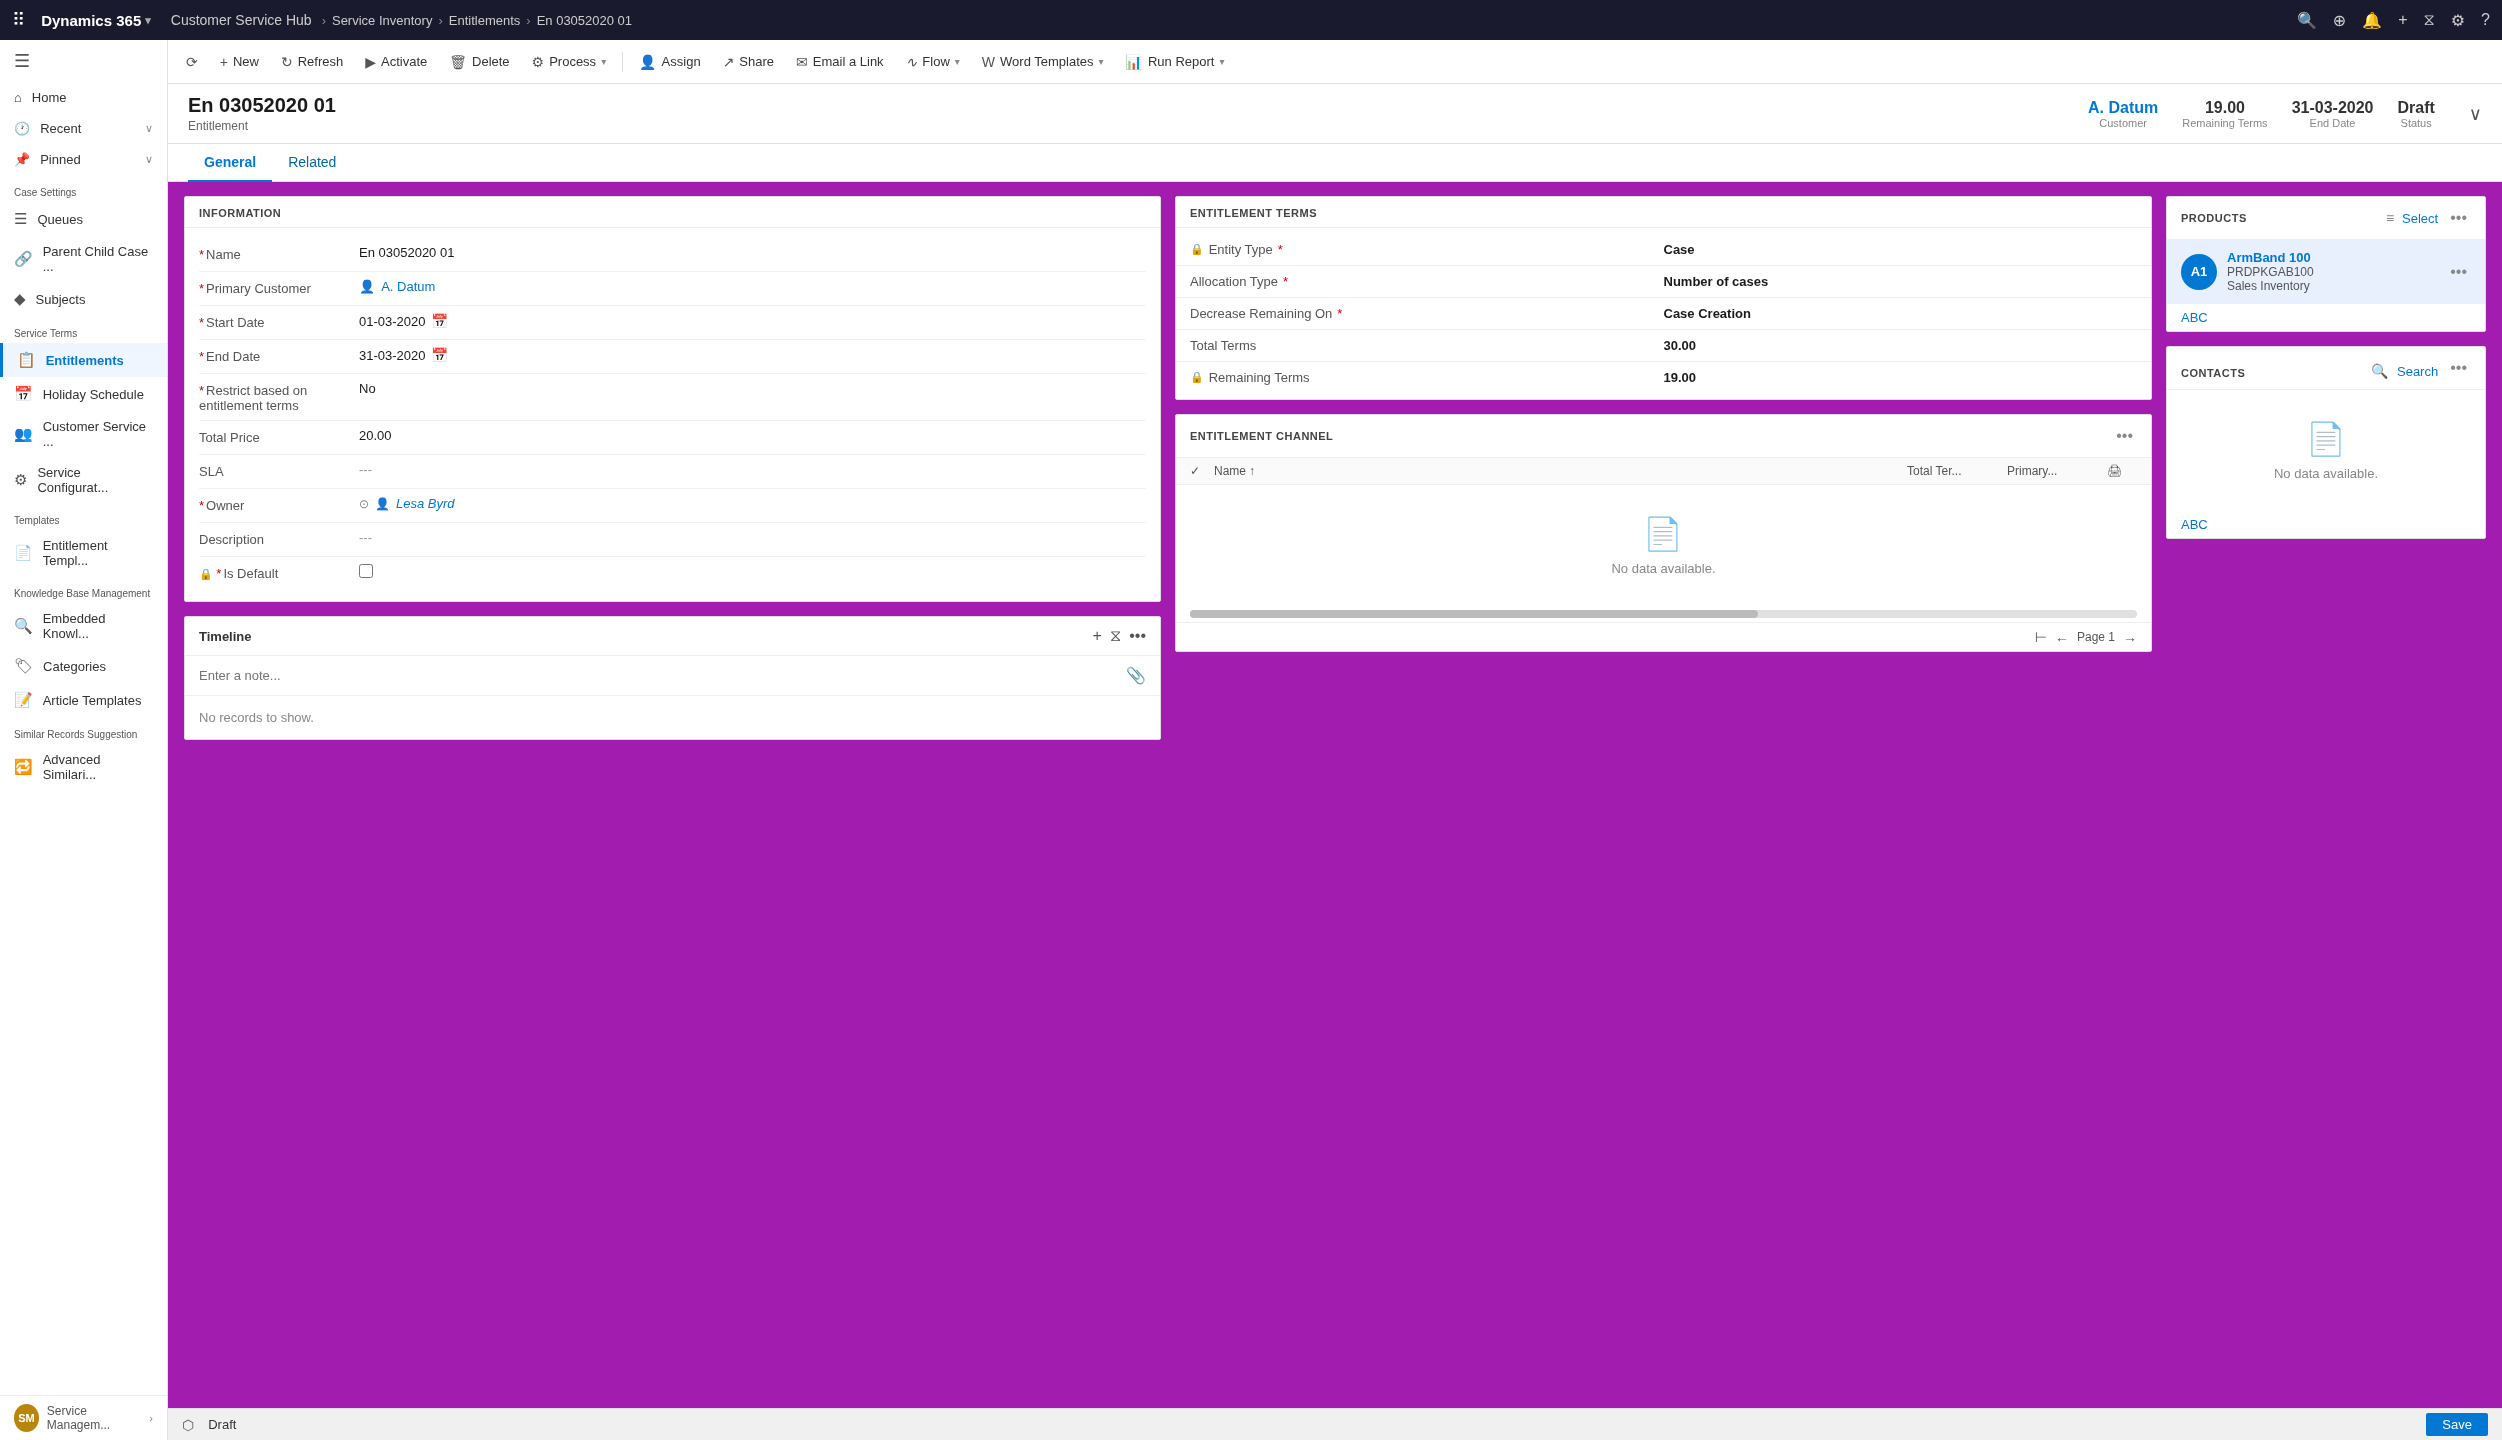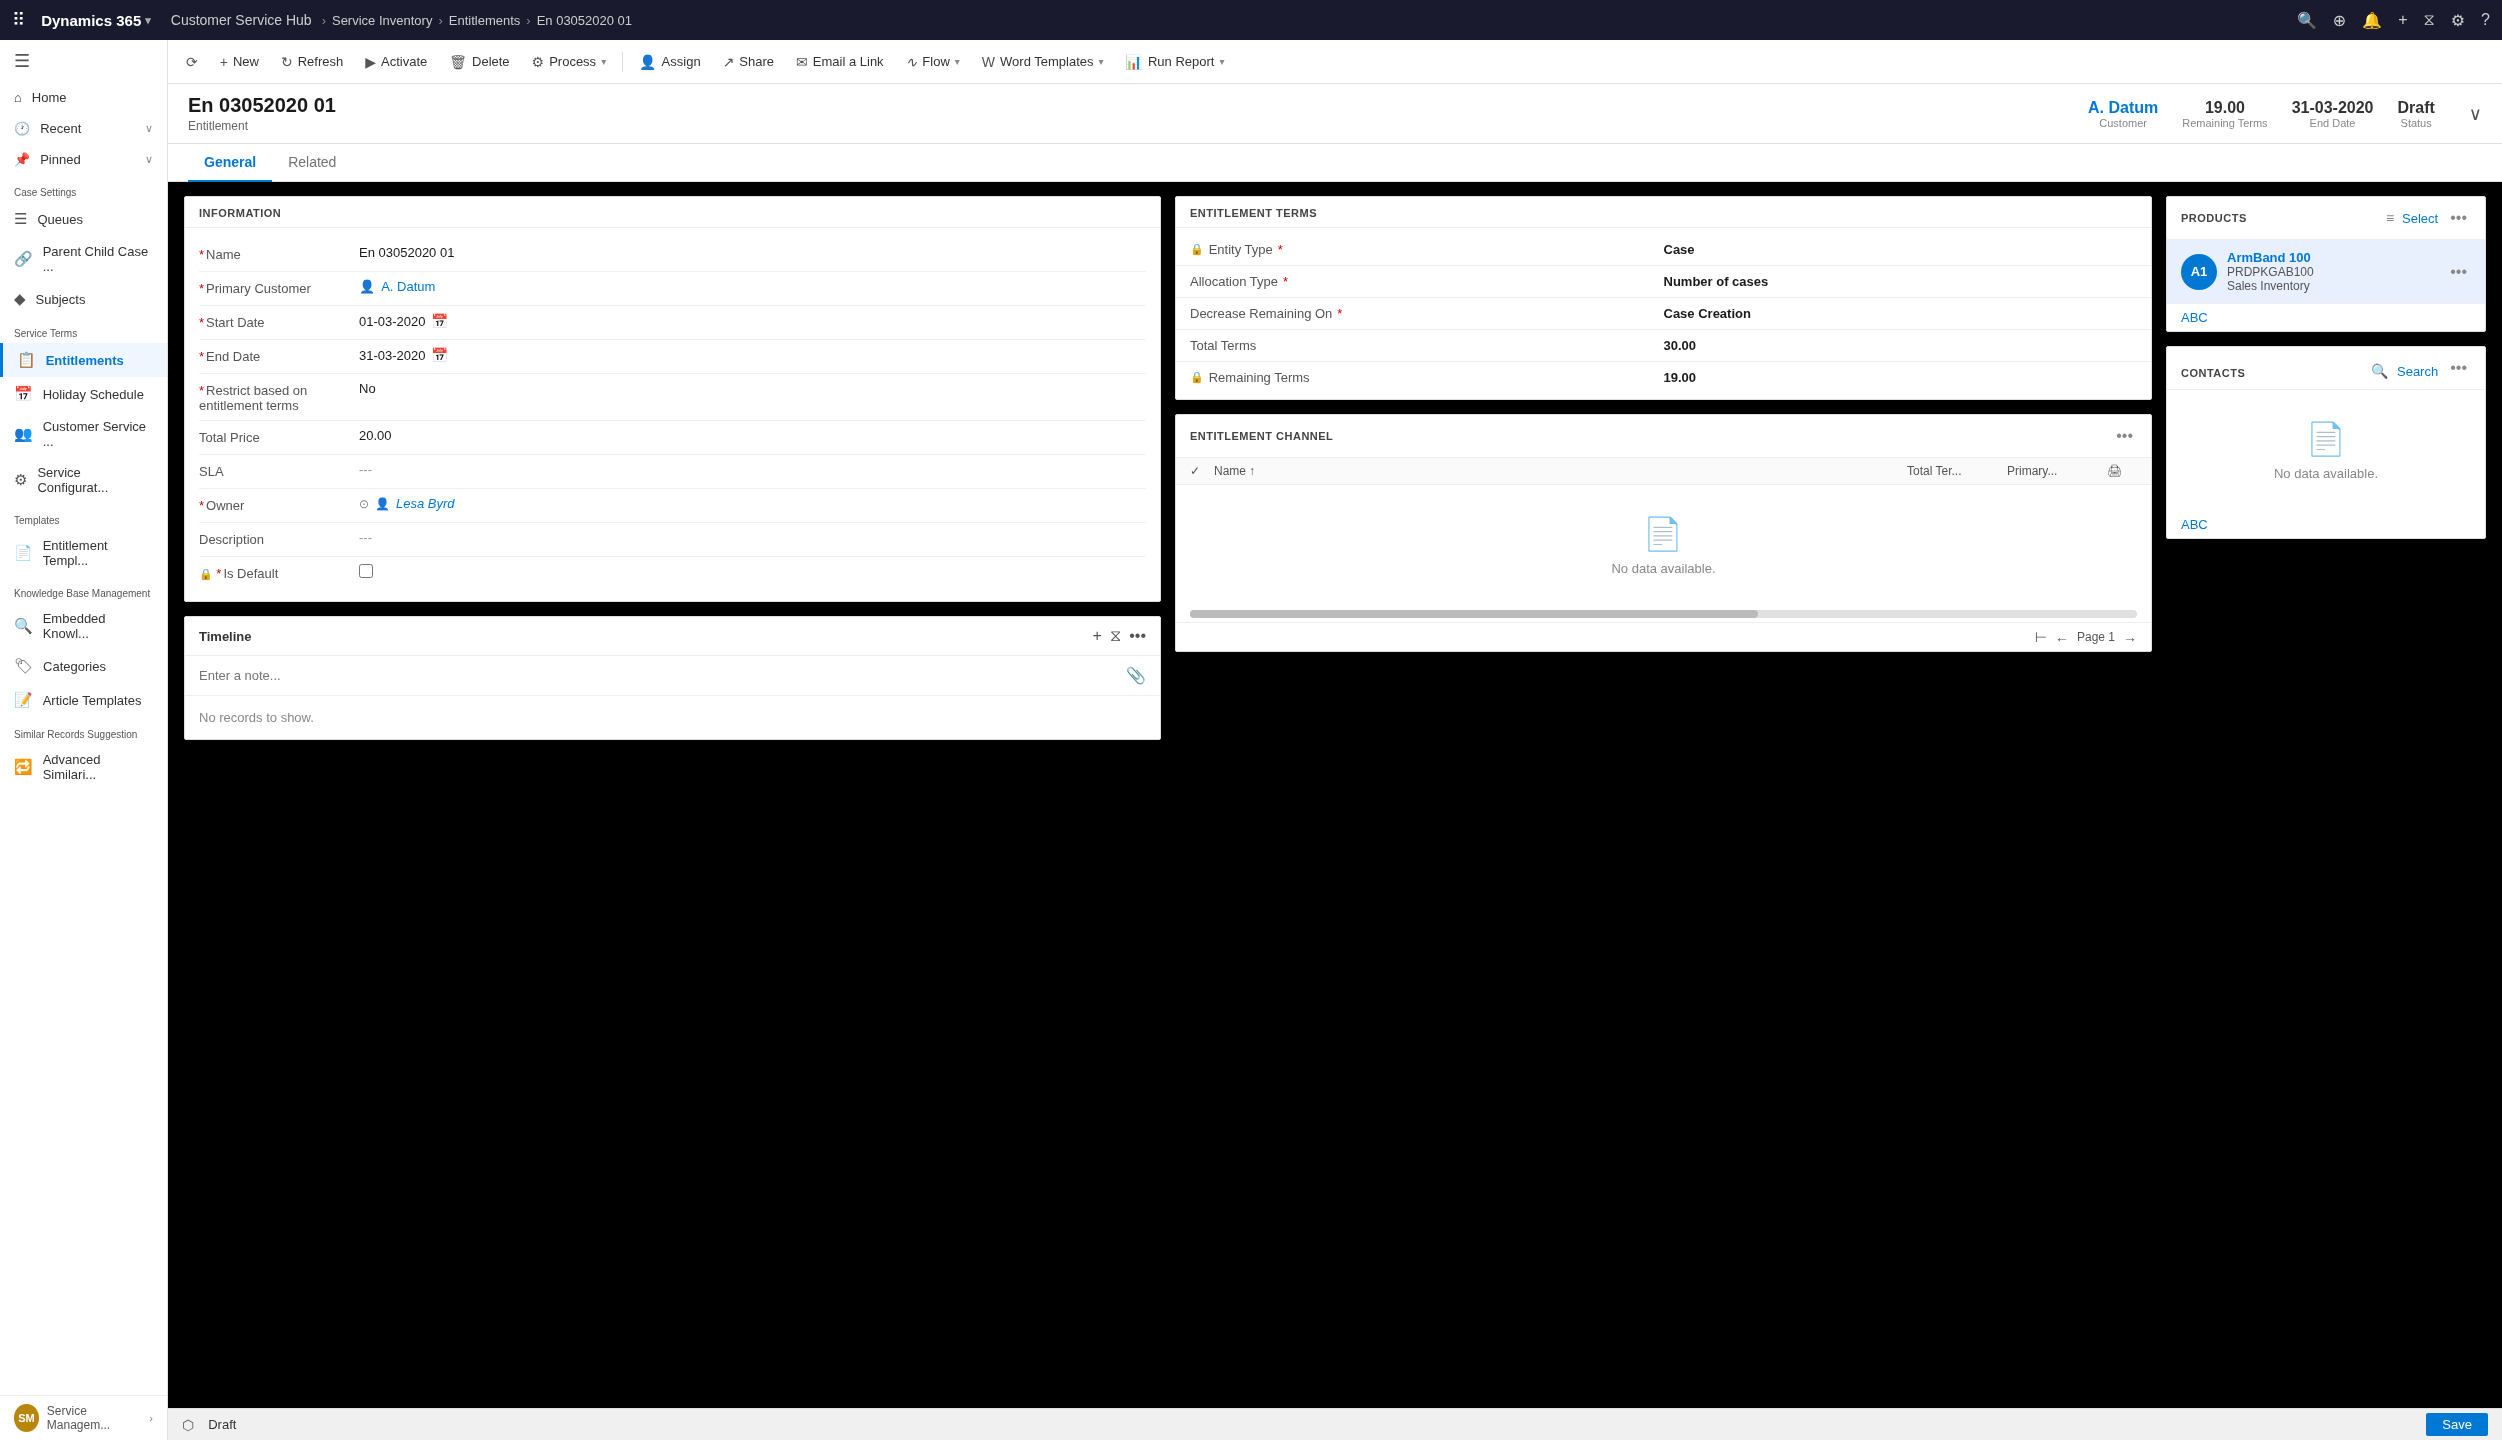--- a/index.html
+++ b/index.html
@@ -158,32 +158,32 @@
       background: #fff;
       display: flex;
       padding: 0 20px;
       border-bottom: 1px solid #e0e0e0;
       flex-shrink: 0;
     }
     .tab {
       padding: 10px 16px;
       cursor: pointer;
       font-size: 14px;
-      color: #737373;
+      color: #0369a1;
       border-bottom: 2px solid transparent;
       margin-bottom: -1px;
     }
     .tab.active { color: #0078d4; border-bottom: 2px solid #0078d4; font-weight: 600; }
 
     
     .page-content {
       flex: 1;
       overflow-y: auto;
       padding: 14px 16px;
-      background: #000000;
+      background: #a21caf;
     }
     .content-grid {
       display: grid;
       grid-template-columns: 1fr 1fr 320px;
       gap: 14px;
       align-items: start;
     }
 
     
     .card {

